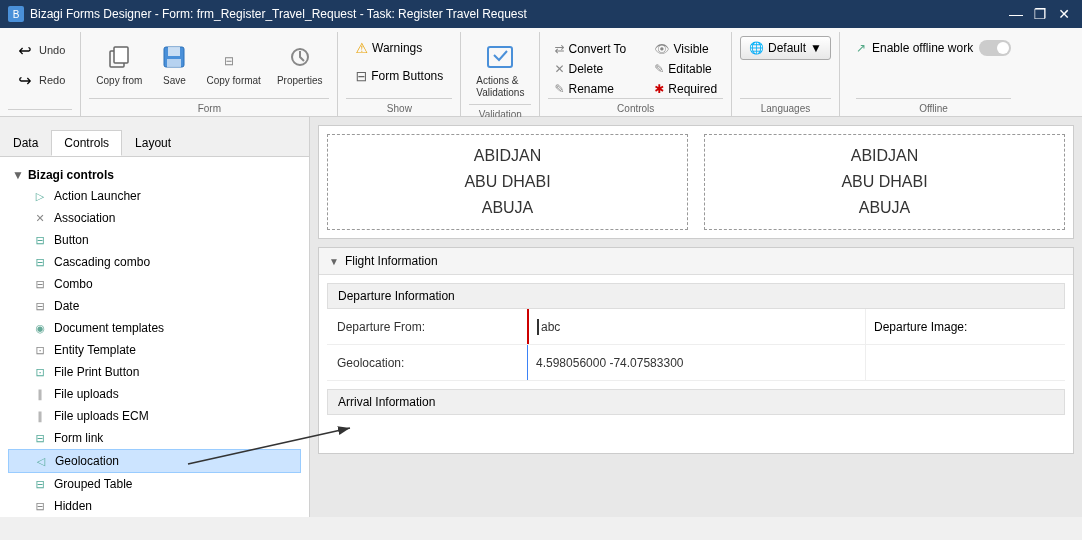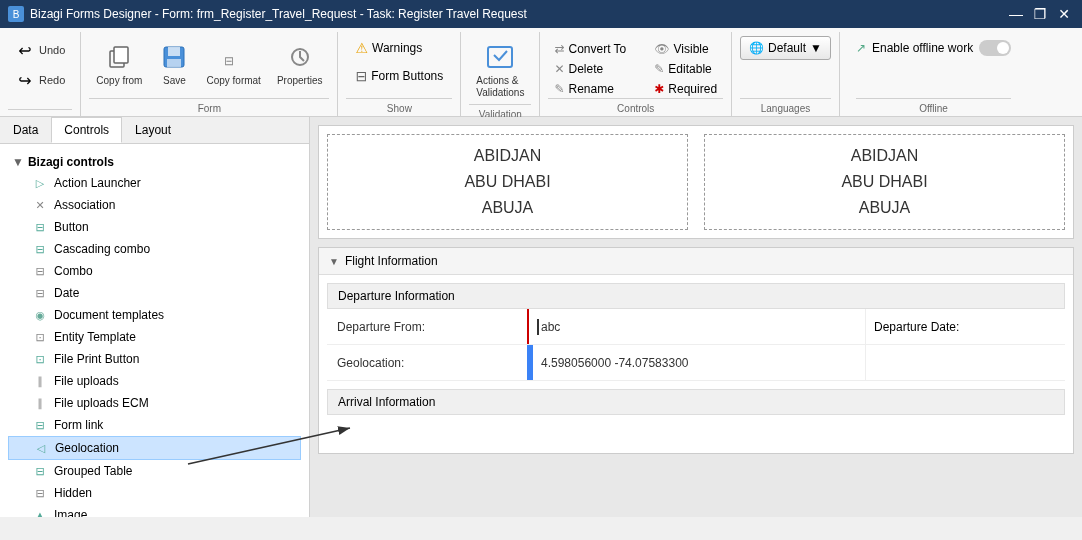--- a/index.html
+++ b/index.html
@@ -43,21 +43,21 @@
 
     
     .default-btn { display: flex; align-items: center; gap: 4px; padding: 4px 8px; border: 1px solid #aaa; border-radius: 3px; background: linear-gradient(to bottom, #fff, #e8e8e8); cursor: pointer; font-size: 11px; }
 
     
     .main { display: flex; height: calc(540px - 28px - 112px); }
 
     
     .left-panel { width: 310px; background: white; border-right: 1px solid #d0d0d0; display: flex; flex-direction: column; flex-shrink: 0; }
     .panel-tabs { display: flex; border-bottom: 1px solid #d0d0d0; background: #f0f0f0; }
-    .panel-tab { padding: 5px 12px; cursor: pointer; font-size: 12px; border: 1px solid transparent; }
+    .panel-tab { padding: 5px 12px; cursor: pointer; font-size: 12px; border: 1px solid transparent; margin-top: 13px; }
     .panel-tab.active { background: white; border-color: #d0d0d0; border-bottom-color: white; }
     .panel-content { flex: 1; overflow-y: auto; padding: 4px 0; position: relative; }
 
     
     .tree-section { padding: 4px 8px; }
     .tree-root { display: flex; align-items: center; gap: 4px; padding: 3px 4px; cursor: pointer; font-weight: bold; }
     .tree-root-icon { color: #666; }
     .tree-item { display: flex; align-items: center; gap: 6px; padding: 3px 8px 3px 24px; cursor: pointer; font-size: 12px; }
     .tree-item.selected { background: #cce4ff; border: 1px solid #99ccff; }
     .tree-item-icon { width: 16px; height: 16px; display: flex; align-items: center; justify-content: center; font-size: 11px; flex-shrink: 0; }
@@ -74,21 +74,21 @@
     .form-section-header { background: #f5f5f5; border-bottom: 1px solid #ddd; padding: 6px 10px; display: flex; align-items: center; gap: 6px; font-size: 12px; font-weight: 500; }
     .section-arrow { color: #666; font-size: 10px; }
 
     
     .city-lists { display: flex; gap: 16px; padding: 8px; }
     .city-list { flex: 1; border: 1px dashed #999; padding: 8px; min-height: 80px; }
     .city-item { text-align: center; padding: 4px; font-size: 16px; color: #333; }
     .subsection-header { background: #f0f0f0; border: 1px solid #ddd; padding: 5px 10px; font-size: 12px; font-weight: 500; margin-bottom: 0; }
     .form-row { display: flex; border-bottom: 1px solid #eee; min-height: 36px; }
     .form-label { width: 200px; padding: 8px 10px; color: #333; font-size: 12px; flex-shrink: 0; display: flex; align-items: center; }
-    .form-field { flex: 1; padding: 4px 8px; border-left: 6px solid #3b82f6; display: flex; align-items: center; }
+    .form-field { flex: 1; padding: 4px 8px; border-left: 1px solid #3b82f6; display: flex; align-items: center; }
     .form-field-text { color: #333; font-size: 12px; }
     .form-field-cursor { width: 2px; height: 16px; background: #333; display: inline-block; margin-right: 2px; }
     .form-field-second { width: 200px; padding: 4px 8px; border-left: 1px solid #eee; display: flex; align-items: center; font-size: 12px; flex-shrink: 0; }
     .arrival-header { background: #f0f0f0; border: 1px solid #ddd; padding: 5px 10px; font-size: 12px; font-weight: 500; margin-top: 8px; }
   </style>
 </head>
 <body>
 
 <div class="title-bar">
   <div class="title-bar-left">
@@ -359,21 +359,21 @@
 
       <div style="padding: 8px;">
         <div class="subsection-header">Departure Information</div>
 
         <div class="form-row">
           <div class="form-label">Departure From:</div>
           <div class="form-field" style="border-left: 2px solid #c00; position:relative;">
             <span class="form-field-cursor"></span>
             <span class="form-field-text">abc</span>
           </div>
-          <div class="form-field-second">Departure Date:</div>
+          <div class="form-field-second">Departure Image:</div>
         </div>
 
         <div class="form-row" style="position:relative;">
           <div class="form-label">Geolocation:</div>
           <div class="form-field">
             <span class="form-field-text">4.598056000 -74.07583300</span>
           </div>
           <div class="form-field-second"></div>
         </div>
 

